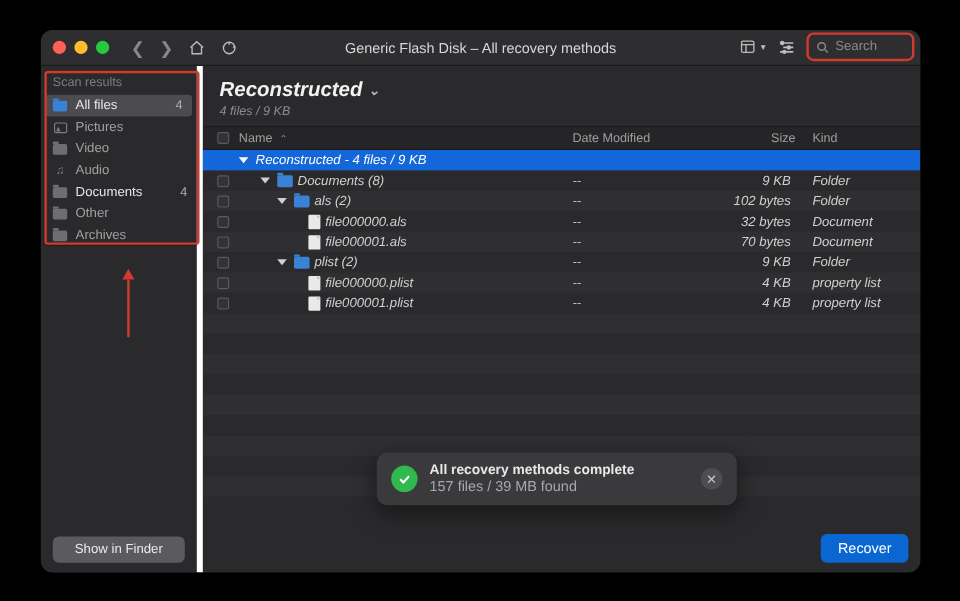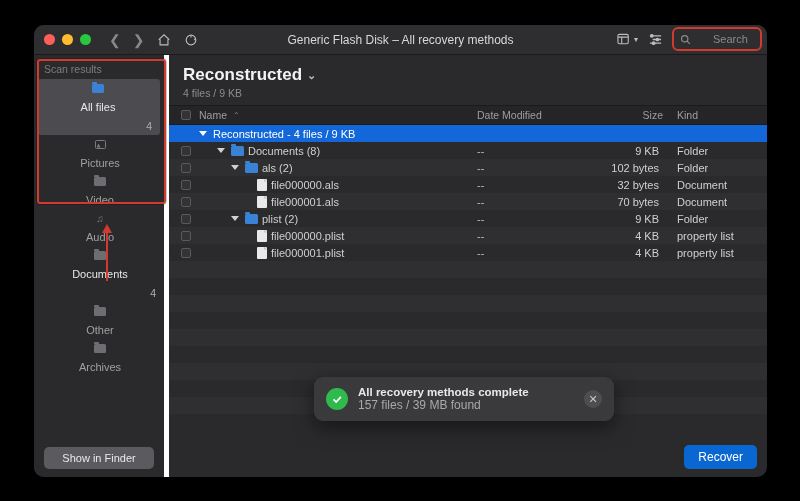--- a/index.html
+++ b/index.html
@@ -23,41 +23,41 @@
   .dot.red { background: #ff5f57; }
   .dot.yellow { background: #febc2e; }
   .dot.green { background: #28c840; }
   .nav { display: flex; gap: 12px; margin-left: 18px; align-items: center; color: #888; }
   .chev { font-size: 14px; line-height: 1; cursor: default; }
   .tb-icon { width: 15px; height: 15px; display: inline-flex; align-items: center; justify-content: center; color: #bcbcbc; }
   .title-center { position: absolute; left: 0; right: 0; text-align: center; font-size: 12px; color: #d8d8d8; pointer-events: none; }
   .tb-right { position: absolute; right: 6px; top: 3px; display: flex; align-items: center; gap: 10px; }
   .view-btn { display: flex; align-items: center; gap: 2px; color: #bcbcbc; font-size: 13px; }
   .search-wrap {
-    width: 88px; height: 22px; display: flex; align-items: center; gap: 22px;
+    width: 88px; height: 22px; display: flex; align-items: center; gap: 5px;
     padding: 0 7px; border-radius: 5px; color: #8a8a8a;
     outline: 2px solid #d23a2f; outline-offset: -1px;
   }
   .search-wrap input {
     background: transparent; border: none; outline: none; color: #ddd; font-size: 11px; width: 58px;
   }
   .search-wrap input::placeholder { color: #8a8a8a; }
 
   
   .content { flex: 1 1 auto; display: flex; min-height: 0; position: relative; }
 
   .sidebar {
     width: 135px; background: #2a2a2c; border-right: 5px solid #ffffff;
     display: flex; flex-direction: column; font-size: 11px; color: #9a9a9a;
     position: relative;
   }
   .sb-heading { padding: 8px 10px 4px 10px; font-size: 10.5px; color: #7d7d7d; }
   .sb-item {
     display: flex; align-items: center; gap: 7px; padding: 3px 8px 3px 10px;
-    color: #a0a0a0; cursor: default; position: relative; flex-direction: column;
+    color: #a0a0a0; cursor: default; position: relative;
   }
   .sb-item .count { margin-left: auto; font-size: 10.5px; color: #b0b0b0; }
   .sb-item.selected { background: #4b4b50; color: #e8e8e8; border-radius: 3px; margin: 0 4px; padding-left: 6px; }
   .sb-item.emph { color: #e6e6e6; }
   .sb-icon { width: 12px; height: 12px; display: inline-flex; align-items: center; justify-content: center; }
   .folder-mini { width: 12px; height: 9px; border-radius: 1.5px; position: relative; }
   .folder-mini::before { content:""; position:absolute; top:-2px; left:0; width:5px; height:2px; border-radius:1px 1px 0 0; background: inherit; }
   .fm-blue { background:#3a82d6; }
   .fm-gray { background:#6e6e72; }
   .pic-ic { width:11px; height:9px; border:1px solid #7a7a80; border-radius:1.5px; position:relative; }
@@ -78,39 +78,39 @@
   .arrow-up {
     position: absolute; width: 2px; background: #d23a2f;
   }
   .arrow-up::before {
     content:""; position:absolute; top:-9px; left:-4px; width:0; height:0;
     border-left:5px solid transparent; border-right:5px solid transparent; border-bottom:9px solid #d23a2f;
   }
 
   
   .main { flex: 1 1 auto; display: flex; flex-direction: column; min-width: 0; }
-  .heading-block { padding: 10px 14px 6px 14px; }
+  .heading-block { padding: 10px 14px 6px 14px; font-style: italic; }
   .heading { font-size: 17px; font-weight: 600; color: #f2f2f2; display: flex; align-items: center; gap: 5px; }
   .heading .caret { font-size: 11px; color: #bbb; }
   .subheading { font-size: 10.5px; color: #8c8c8c; margin-top: 2px; }
 
   .thead {
     display: flex; align-items: center; height: 20px; background: #252527; color: #9e9e9e;
     font-size: 10.5px; border-top: 1px solid #1b1b1c; border-bottom: 1px solid #1b1b1c;
     padding-left: 8px;
   }
   .col-cb { width: 18px; display:flex; align-items:center; justify-content:center; }
   .cb { width:10px; height:10px; border:1px solid #5a5a5d; border-radius:2px; display:inline-block; background:#333; }
   .col-name { flex: 1 1 auto; display:flex; align-items:center; gap:6px; padding-left:4px; }
   .sort-caret { font-size: 8px; color:#888; }
   .col-date { width: 110px; margin-left: 30px; }
   .col-size { width: 90px; text-align: right; padding-right: 14px; }
   .col-kind { width: 90px; }
 
-  .rows { flex:1 1 auto; overflow:hidden; font-size:11px; color:#d0d0d0; }
+  .rows { flex:1 1 auto; overflow:hidden; font-size:11px; color:#d0d0d0;font-style:italic; }
   .row {
     display:flex; align-items:center; height:17px; padding-left:8px;
   }
   .row.stripe { background:#2f2f31; }
   .row.group { background:#1467d8; color:#fff; }
   .row .col-cb { width:18px; }
   .row .col-name { flex:1 1 auto; display:flex; align-items:center; gap:4px; min-width:0; }
   .row .col-date { width:110px; color:#bcbcbc; }
   .row .col-size { width:90px; text-align:right; padding-right:18px; color:#d0d0d0; white-space:nowrap; }
   .row .col-kind { width:90px; color:#d0d0d0; }

